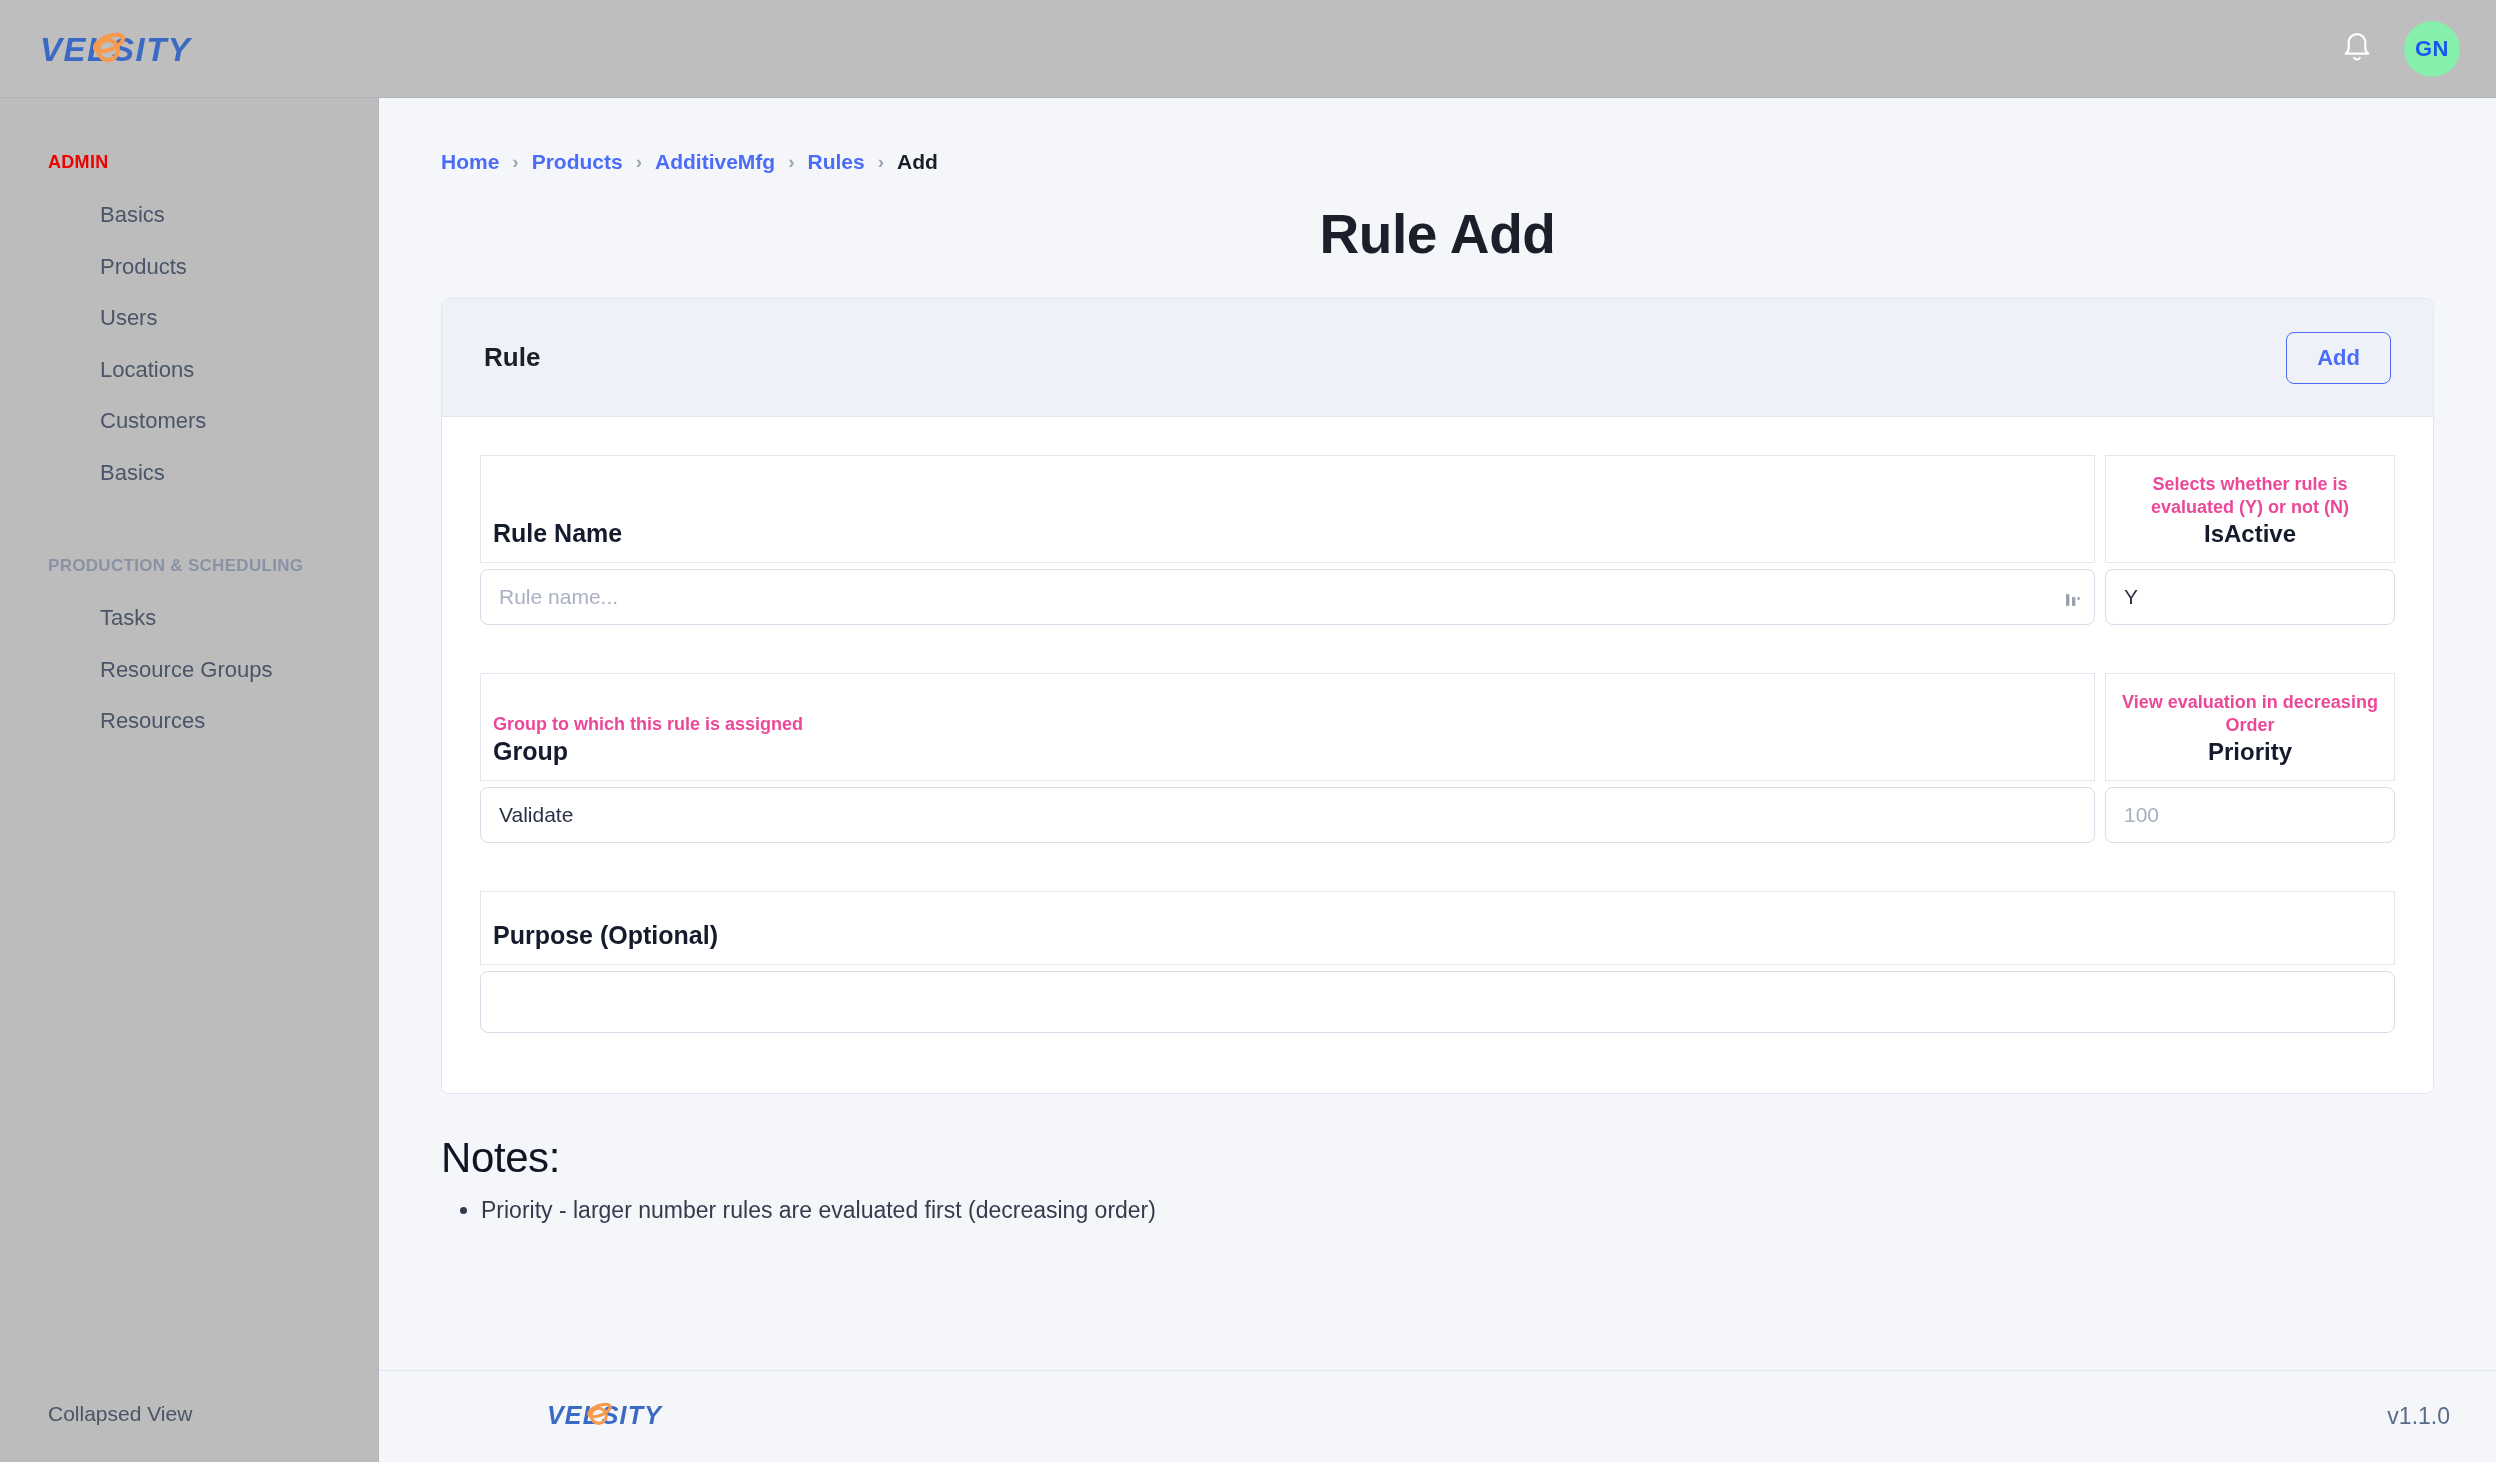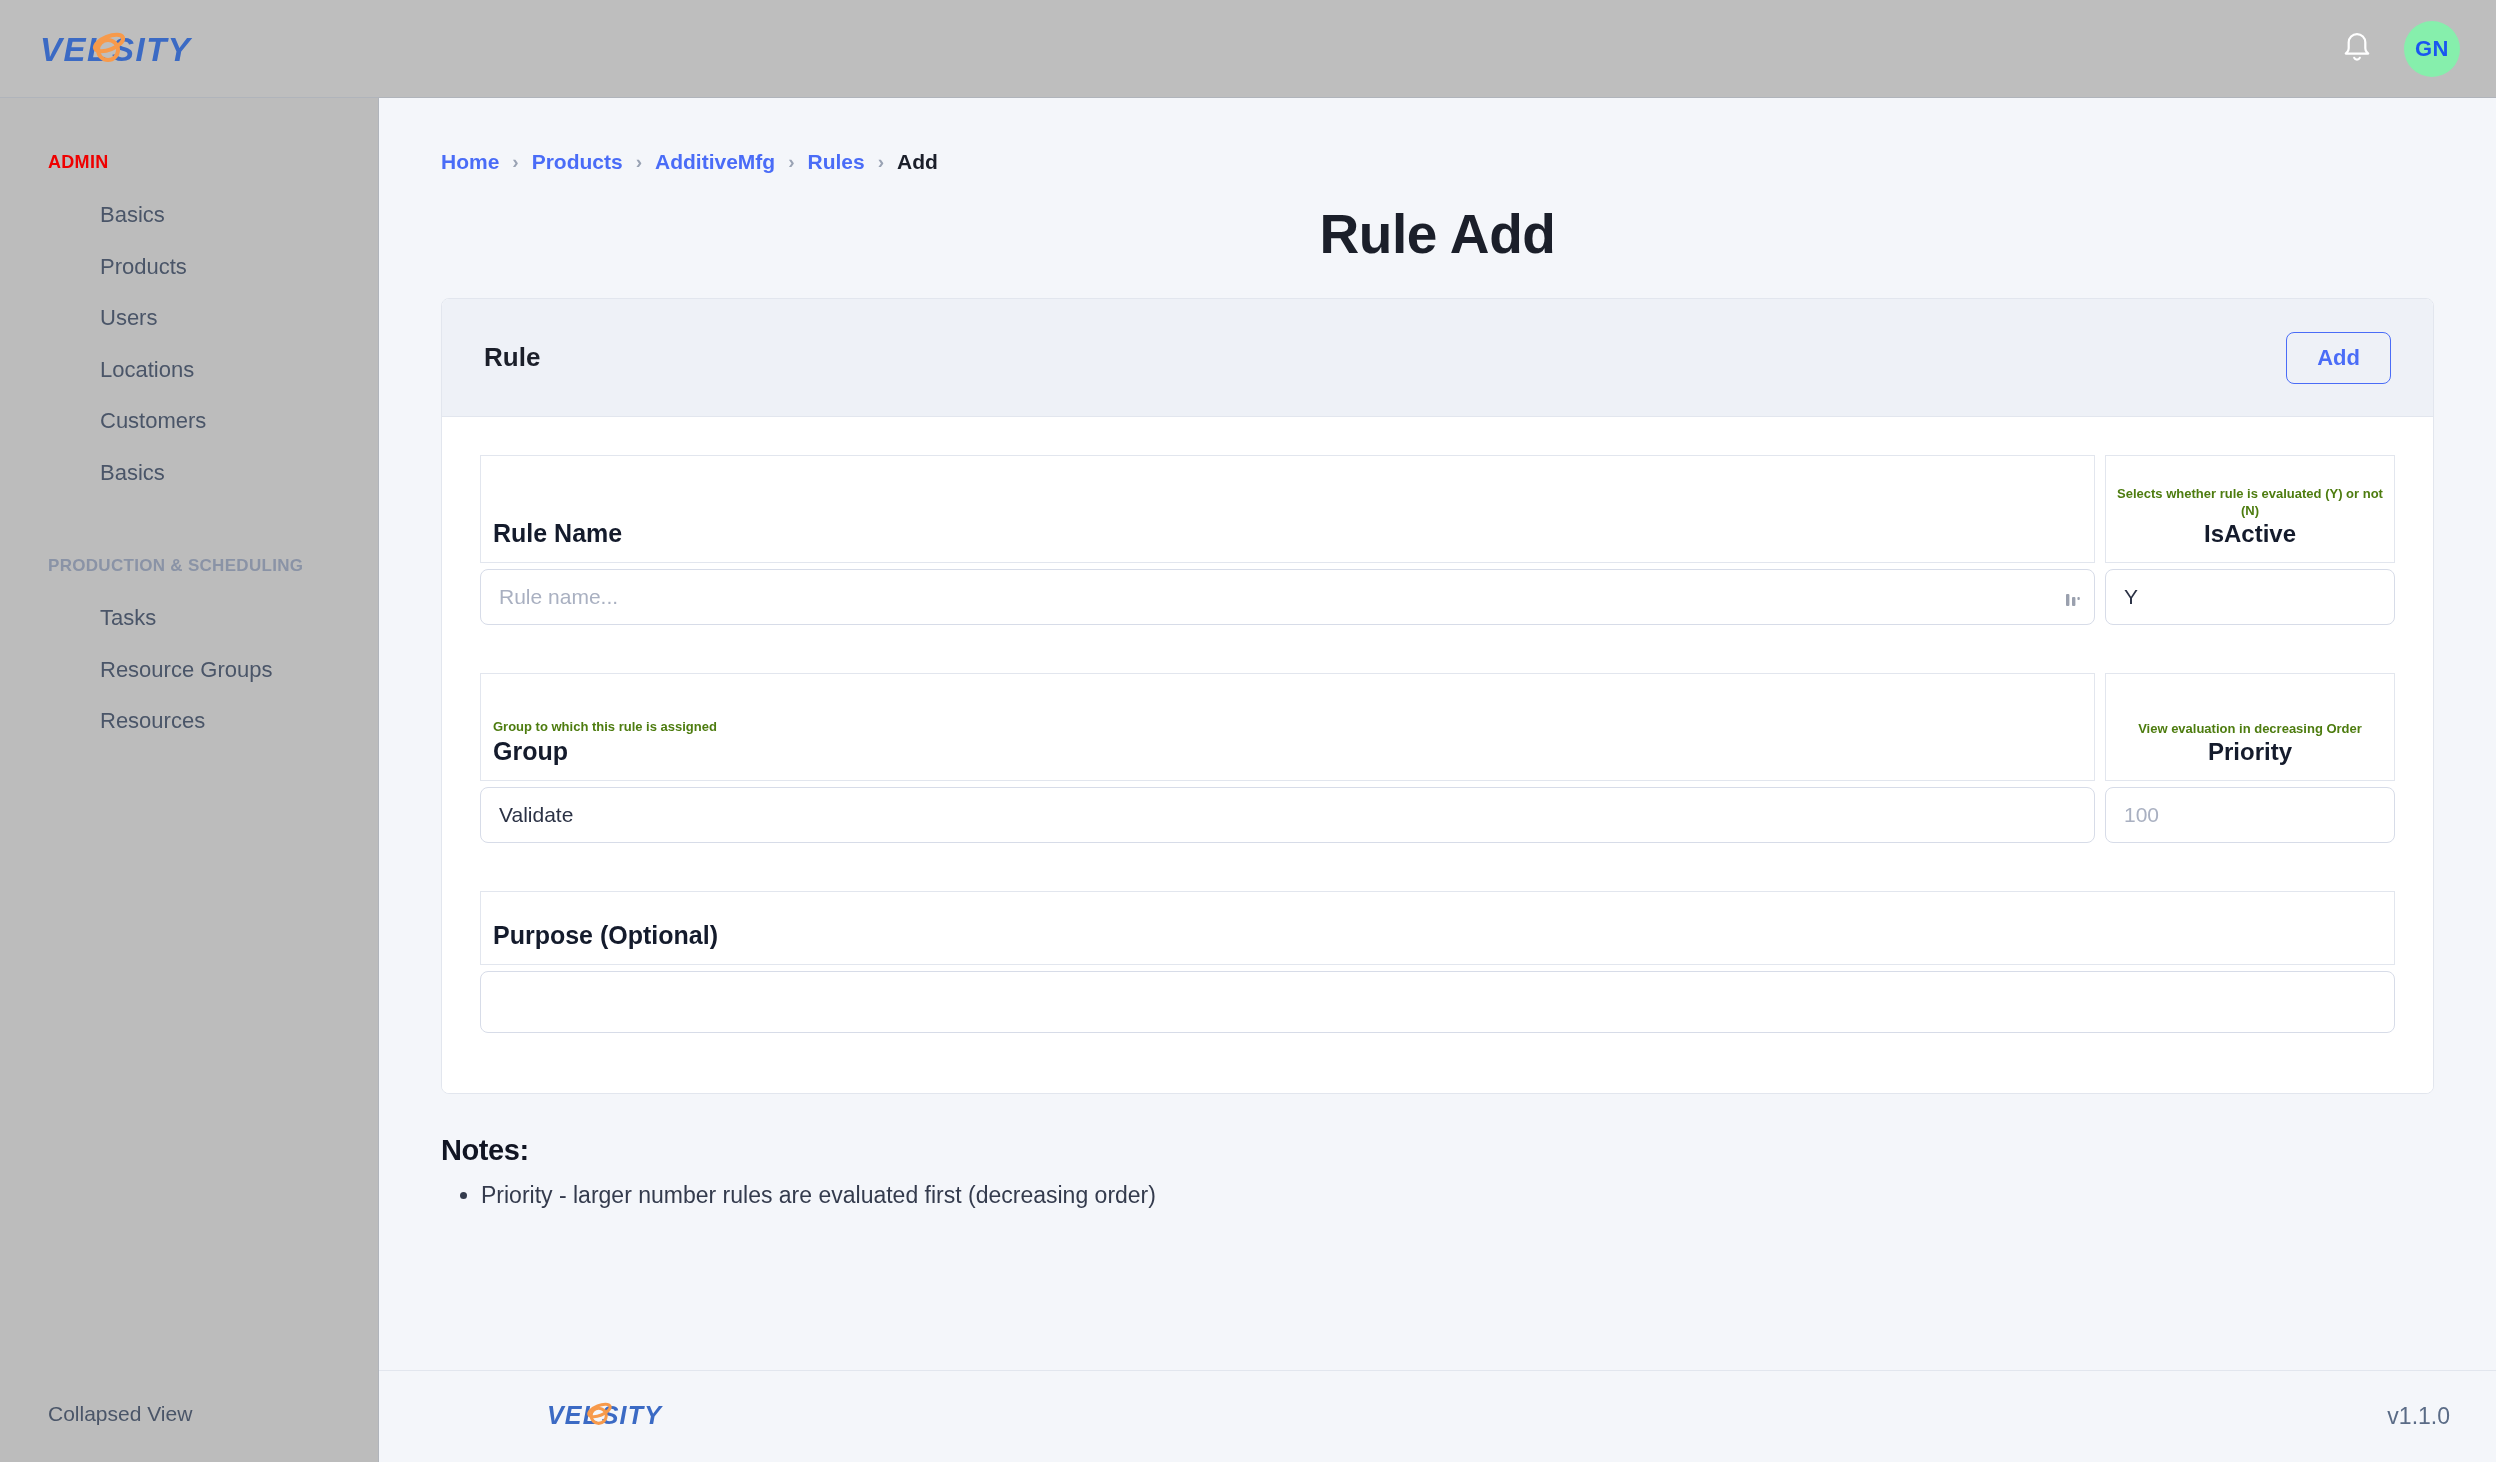--- a/index.html
+++ b/index.html
@@ -118,21 +118,21 @@
 
   .label-cell {
     border: 1px solid #e2e6ee;
     padding: 16px 10px 14px 10px;
     display: flex; flex-direction: column; justify-content: flex-end;
     min-height: 108px;
   }
   .label-cell.left { align-items: flex-start; padding-left: 12px; }
   .label-cell.center { align-items: center; text-align: center; }
   .label-hint {
-    font-size: 13px; font-weight: bold; color: #4d7c0f;
+    font-size: 18px; font-weight: bold; color: #ec4899;
     line-height: 1.3; margin-bottom: 1px;
   }
   .label-main { font-size: 25px; font-weight: bold; color: #141b2c; line-height: 1.15; }
   .label-main.sm { font-size: 24px; }
 
   .input-cell { padding: 6px 0 16px 0; }
   .inp {
     width: 100%;
     height: 56px;
     border: 1px solid #d7dce8;
@@ -151,21 +151,21 @@
     pointer-events: none;
   }
   .inp.tall { height: 62px; }
   .gap-x { width: 10px; min-width: 10px; }
 
   
   .row-full .label-cell { min-height: 74px; }
 
   
   .notes { margin: 40px 62px 0 62px; }
-  .notes-title { font-size: 29px; font-weight: bold; color: #111523; letter-spacing: -.4px; }
+  .notes-title { font-size: 42px; font-weight: normal; color: #111523; letter-spacing: -.4px; }
   .notes-list { margin: 10px 0 0 40px; }
   .notes-list li { font-size: 23px; color: #343b4d; line-height: 1.6; }
 
   
   .footer {
     height: 92px; min-height: 92px;
     background: #f4f6fa;
     border-top: 1px solid #e2e6ee;
     display: flex; align-items: center;
     padding: 0 46px 0 0;

